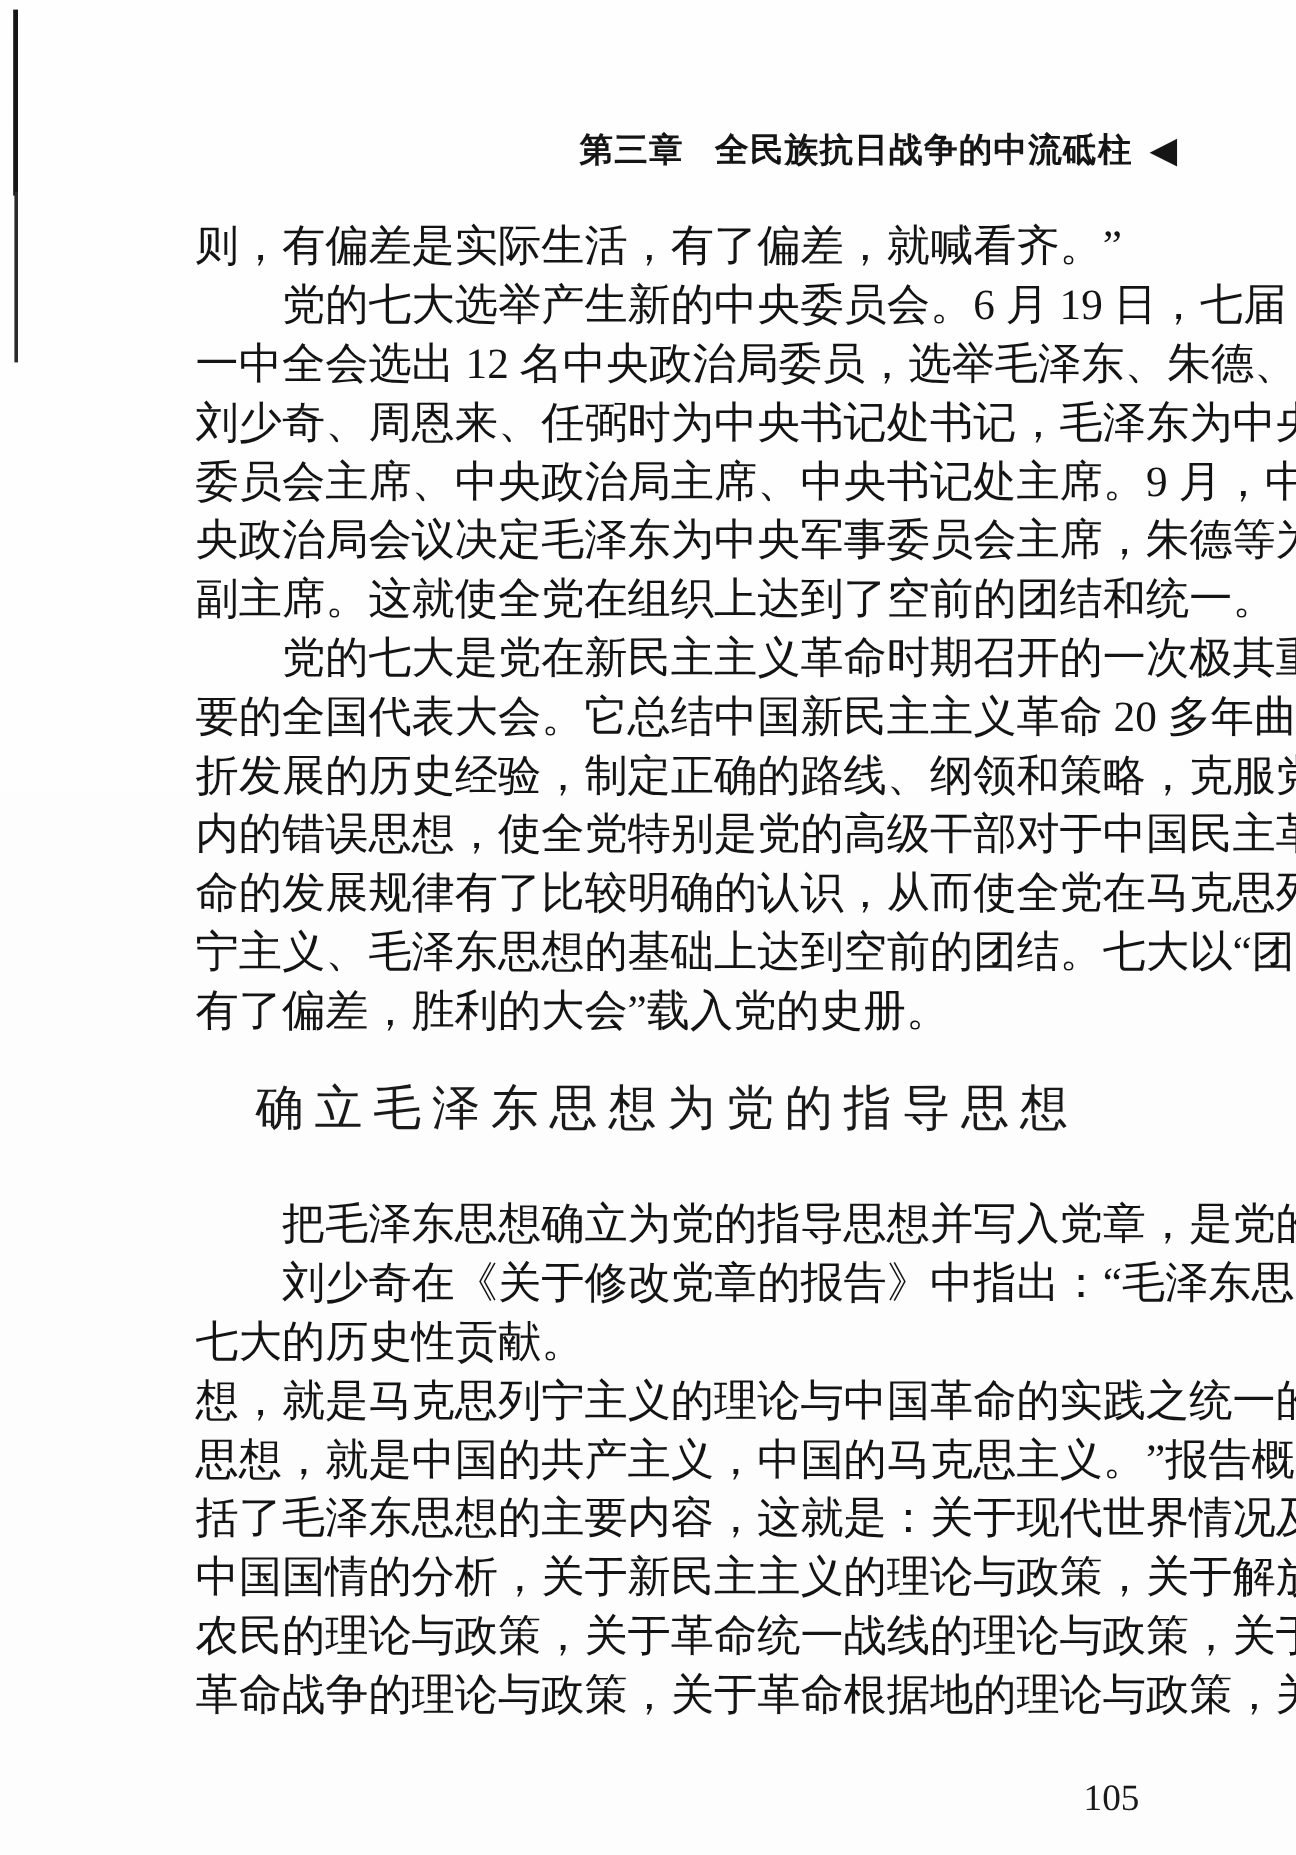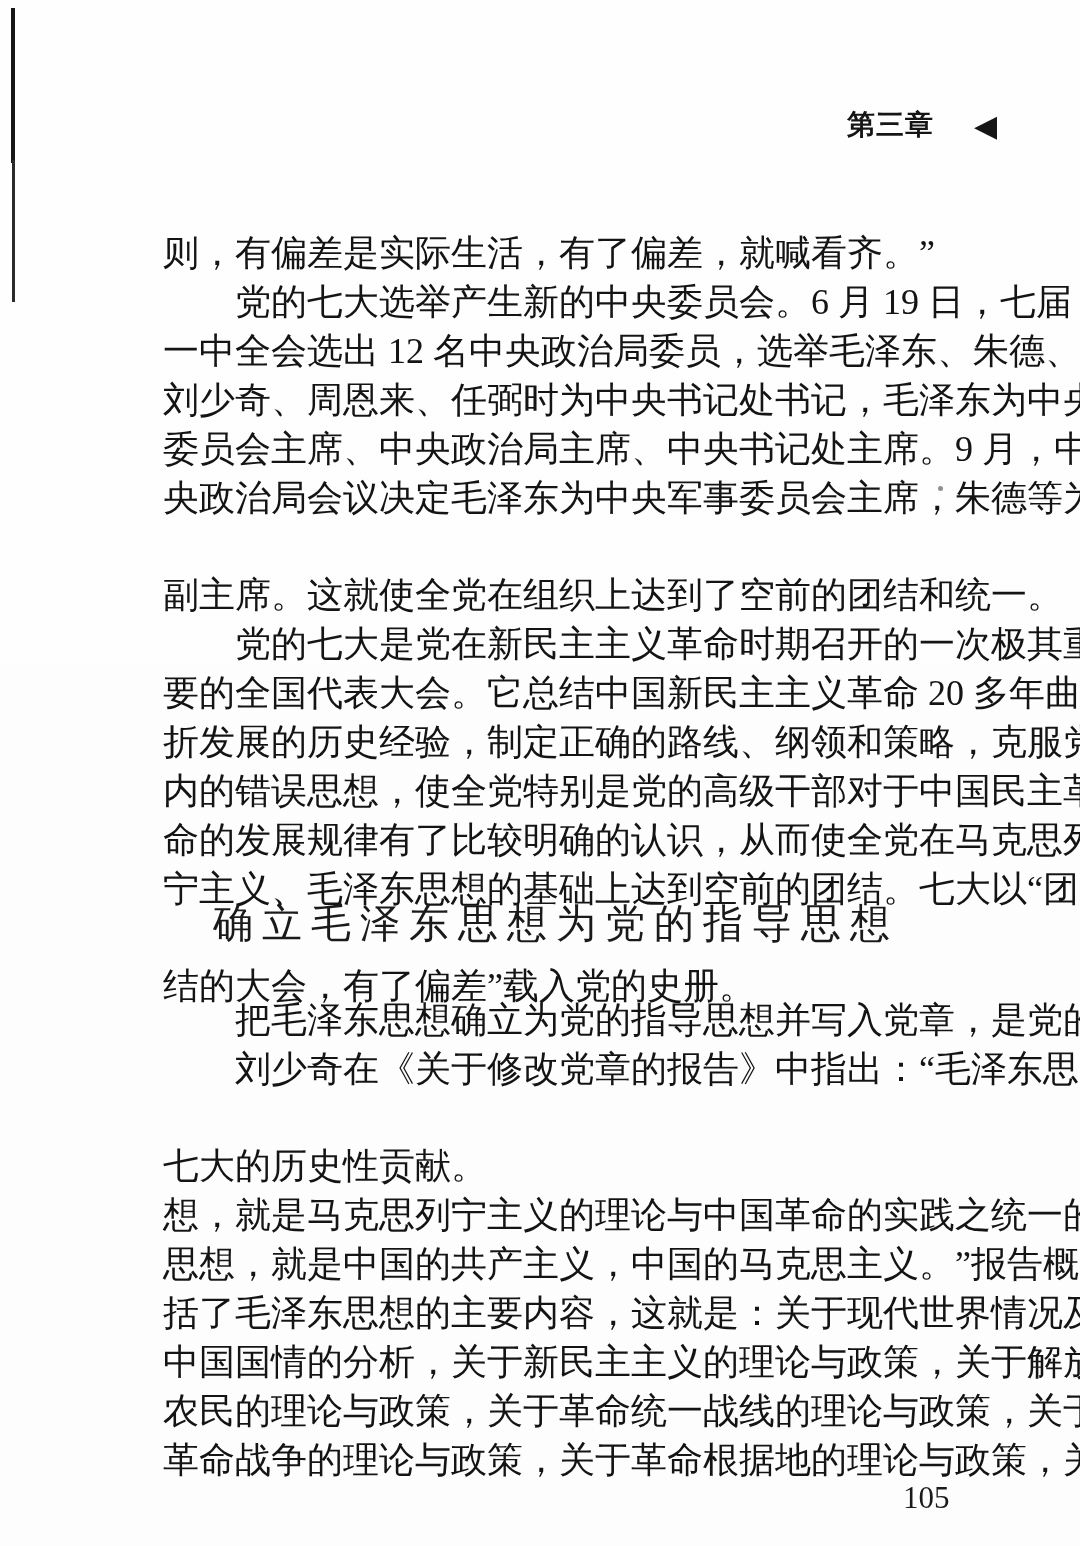--- a/index.html
+++ b/index.html
@@ -26,21 +26,21 @@
     width: 2.5px; height: 142px; background: #2a2a2a;
   }
   .artifact-dot {
     position: absolute; left: 938px; top: 486px;
     width: 5px; height: 5px; border-radius: 50%;
     background: #8f8f8f;
   }
 
   
   .running-header {
-    position: absolute; top: 109px; right: 82px;
+    position: absolute; top: 109px; right: 98px;
     font-family: "Liberation Sans", "DejaVu Sans", sans-serif;
     font-weight: 700; font-size: 28px; line-height: 32px;
     color: #151515; letter-spacing: 1px;
     display: flex; align-items: center; justify-content: flex-end;
   }
   .running-header .chapter { margin-right: 26px; }
   .running-header .arrow {
     margin-left: 14px; font-size: 30px; line-height: 30px;
     transform: translateY(1px);
   }
@@ -49,21 +49,21 @@
   .body-block {
     position: absolute; left: 163px; width: 805px;
     font-size: 36px; line-height: 49px;
     color: #141414;
   }
   .body-block .line {
     height: 49px; white-space: nowrap;
     text-align: justify; text-align-last: justify;
     text-justify: inter-character;
   }
-  .body-block .line.para-end { text-align-last: left; margin-top: 48px; }
+  .body-block .line.para-end { text-align-last: left; }
   #block1 { top: 181px; }
   #block2 { top: 996px; }
 
   
   .section-heading {
     position: absolute; left: 213px; top: 896px;
     margin: 0;
     font-size: 40px; line-height: 56px; font-weight: 500;
     letter-spacing: 9px; color: #1a1a1a;
     font-family: "Liberation Serif", "DejaVu Serif", serif;
@@ -79,38 +79,39 @@
 <body>
 
 <div class="page">
 
   <div class="artifact-line-thick"></div>
   <div class="artifact-line-thin"></div>
   <div class="artifact-dot"></div>
 
   <div class="running-header">
     <span class="chapter">第三章</span>
+    <span class="title">全民族抗日战争的中流砥柱</span>
     <span class="arrow">◀</span>
   </div>
 
   <div class="body-block" id="block1">
       <div class="line para-end">则，有偏差是实际生活，有了偏差，就喊看齐。”</div>
       <div class="line">　　党的七大选举产生新的中央委员会。6 月 19 日，七届</div>
       <div class="line">一中全会选出 12 名中央政治局委员，选举毛泽东、朱德、</div>
       <div class="line">刘少奇、周恩来、任弼时为中央书记处书记，毛泽东为中央</div>
       <div class="line">委员会主席、中央政治局主席、中央书记处主席。9 月，中</div>
       <div class="line">央政治局会议决定毛泽东为中央军事委员会主席，朱德等为</div>
       <div class="line para-end">副主席。这就使全党在组织上达到了空前的团结和统一。</div>
       <div class="line">　　党的七大是党在新民主主义革命时期召开的一次极其重</div>
       <div class="line">要的全国代表大会。它总结中国新民主主义革命 20 多年曲</div>
       <div class="line">折发展的历史经验，制定正确的路线、纲领和策略，克服党</div>
       <div class="line">内的错误思想，使全党特别是党的高级干部对于中国民主革</div>
       <div class="line">命的发展规律有了比较明确的认识，从而使全党在马克思列</div>
       <div class="line">宁主义、毛泽东思想的基础上达到空前的团结。七大以“团</div>
-      <div class="line para-end">结的大会，有了偏差”载入党的史册。</div>
+      <div class="line para-end">有了偏差，胜利的大会”载入党的史册。</div>
     </div>
 
   <h2 class="section-heading">确立毛泽东思想为党的指导思想</h2>
 
   <div class="body-block" id="block2">
       <div class="line">　　把毛泽东思想确立为党的指导思想并写入党章，是党的</div>
       <div class="line">　　刘少奇在《关于修改党章的报告》中指出：“毛泽东思</div>
       <div class="line para-end">七大的历史性贡献。</div>
       <div class="line">想，就是马克思列宁主义的理论与中国革命的实践之统一的</div>
       <div class="line">思想，就是中国的共产主义，中国的马克思主义。”报告概</div>

